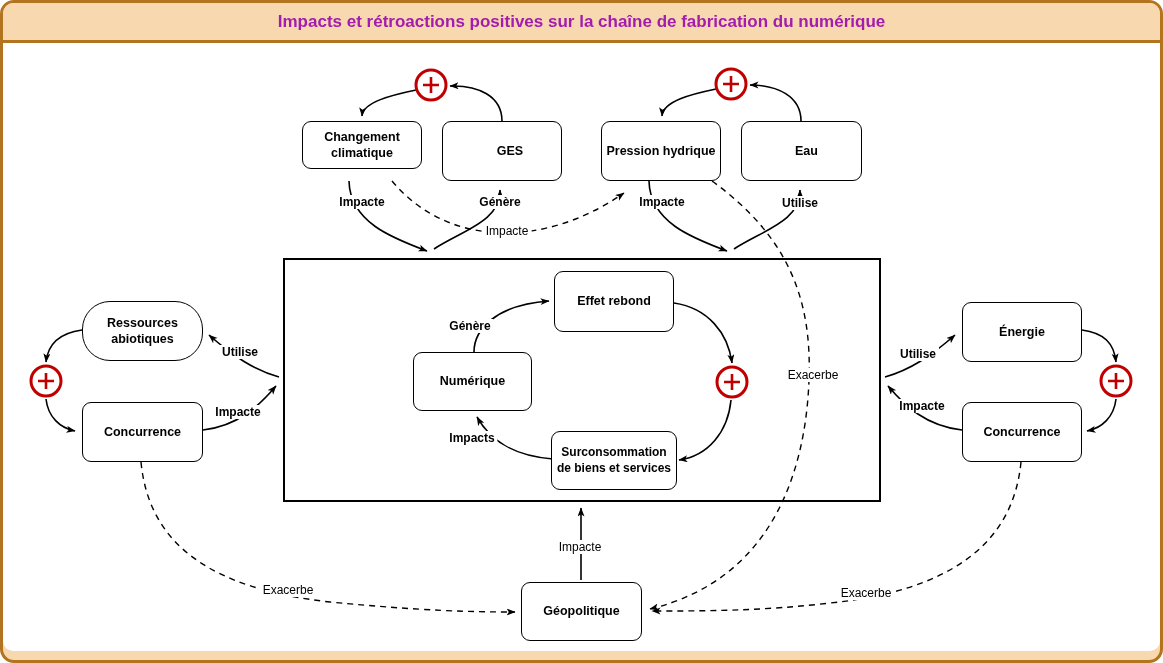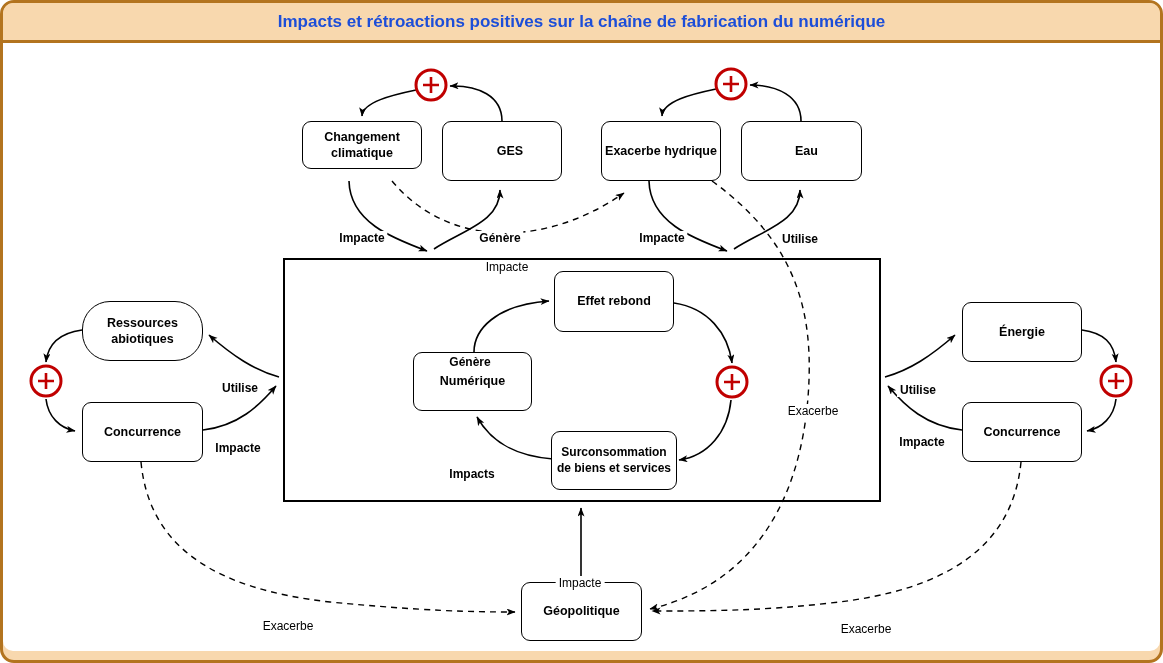--- a/index.html
+++ b/index.html
@@ -1,29 +1,29 @@
 <!DOCTYPE html>
 <html><head>
 <meta charset="utf-8">
 <style>
   html,body{margin:0;padding:0;background:#fff;}
   .stage{position:relative;width:1163px;height:663px;background:#ffffff;font-family:"Liberation Sans",sans-serif;overflow:hidden;}
   .frame{position:absolute;left:0;top:0;right:0;bottom:0;border:3px solid #b3741f;border-radius:14px;background:#f8d8ae;}
   .titlebar{position:absolute;left:3px;top:3px;right:3px;height:37px;display:flex;align-items:center;justify-content:center;
             border-bottom:3px solid #b3741f;background:#f8d8ae;border-radius:10px 10px 0 0;}
-  .titlebar .t{font-weight:bold;font-size:17px;color:#1d4ed8;}
+  .titlebar .t{font-weight:bold;font-size:17px;color:#a21caf;}
   .canvas{position:absolute;left:3px;top:43px;right:3px;height:608px;background:#ffffff;border-radius:0 0 10px 10px;}
   .layer{position:absolute;left:0;top:0;width:1163px;height:663px;}
   svg.conn{position:absolute;left:0;top:0;z-index:2;}
   .node{position:absolute;z-index:3;background:#ffffff;border:1.6px solid #000;border-radius:9px;
         display:flex;align-items:center;justify-content:center;text-align:center;
         font-weight:bold;font-size:12.5px;line-height:1.3;color:#000;padding:2px;box-sizing:border-box;}
   .bigbox{position:absolute;z-index:1;border:2.5px solid #000;background:transparent;box-sizing:border-box;}
   .elbl{position:absolute;z-index:4;transform:translate(-50%,-50%);background:#ffffff;padding:0 3px;
-        font-size:12px;font-weight:bold;color:#000;white-space:nowrap;margin-top:36px;}
+        font-size:12px;font-weight:bold;color:#000;white-space:nowrap;}
   .elbl.light{font-weight:normal;}
 </style>
 </head>
 <body>
 
 <div class="stage">
   <div class="frame"></div>
   <div class="canvas"></div>
   <div class="titlebar">
     <div class="t">Impacts et rétroactions positives sur la chaîne de fabrication du numérique</div>
@@ -89,21 +89,21 @@
           <path d="M -8,0 H 8 M 0,-8 V 8" stroke="#c00000" stroke-width="2.6" fill="none"></path>
       </g>
       <g transform="translate(732,382)">
         <circle r="15" fill="#fff" stroke="#c00000" stroke-width="3"></circle>
           <path d="M -8,0 H 8 M 0,-8 V 8" stroke="#c00000" stroke-width="2.6" fill="none"></path>
       </g>
     </svg>
 
     <div class="node" style="left:302px;top:121px;width:120px;height:48px;">Changement climatique</div>
     <div class="node" style="left:442px;top:121px;width:120px;height:60px;padding-left:18px;">GES</div>
-    <div class="node" style="left:601px;top:121px;width:120px;height:60px;">Exacerbe hydrique</div>
+    <div class="node" style="left:601px;top:121px;width:120px;height:60px;">Pression hydrique</div>
     <div class="node" style="left:741px;top:121px;width:121px;height:60px;padding-left:12px;">Eau</div>
     <div class="node" style="left:82px;top:301px;width:121px;height:60px;border-radius:28px;">Ressources abiotiques</div>
     <div class="node" style="left:82px;top:402px;width:121px;height:60px;">Concurrence</div>
     <div class="node" style="left:962px;top:302px;width:120px;height:60px;">Énergie</div>
     <div class="node" style="left:962px;top:402px;width:120px;height:60px;">Concurrence</div>
     <div class="node" style="left:554px;top:271px;width:120px;height:61px;">Effet rebond</div>
     <div class="node" style="left:413px;top:352px;width:119px;height:59px;">Numérique</div>
     <div class="node" style="left:551px;top:431px;width:126px;height:59px;font-size:12px;">Surconsommation de biens et services</div>
     <div class="node" style="left:521px;top:582px;width:121px;height:59px;">Géopolitique</div>
 

